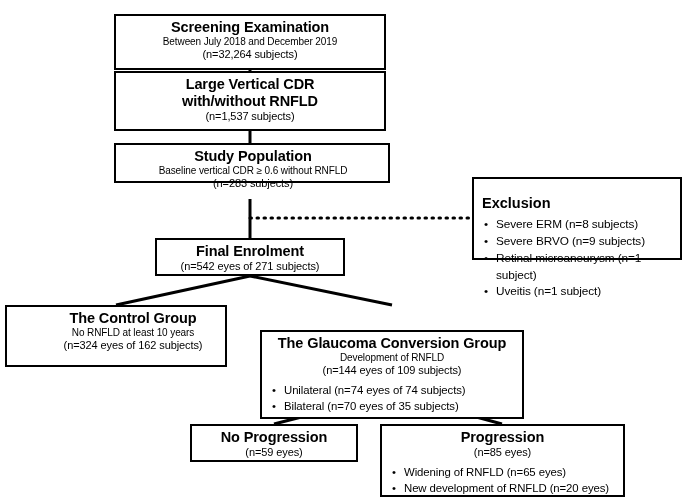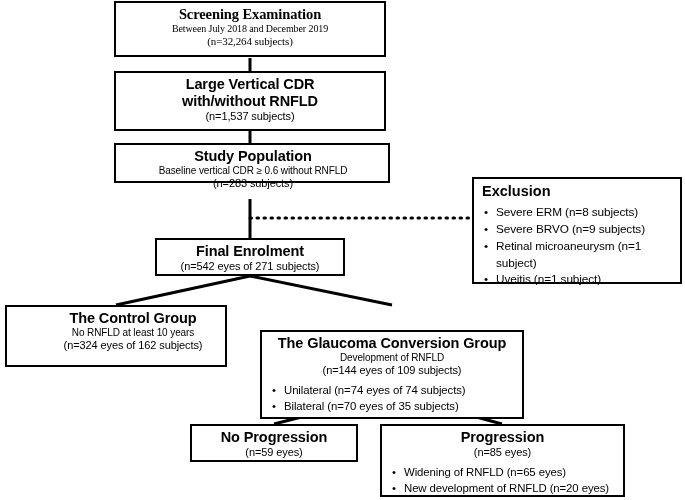--- a/index.html
+++ b/index.html
@@ -60,24 +60,24 @@
   .excl-title{
     font-weight:bold;
     font-size:14.5px;
     text-align:left;
     line-height:1.2;
     margin-bottom:1px;
   }
   .excl ul.bullets li{font-size:11.8px;line-height:1.42;}
 
   
-  #box-screening{left:114px;top:1px;width:272px;height:56px;font-family:Liberation Serif, serif;}
+  #box-screening{left:114px;top:14px;width:272px;height:56px;}
   #box-cdr{left:114px;top:71px;width:272px;height:60px;}
   #box-study{left:114px;top:143px;width:276px;height:40px;padding-left:8px;}
-  #box-exclusion{left:472px;top:177px;width:210px;height:107px;padding:4px 8px;}
+  #box-exclusion{left:472px;top:177px;width:210px;height:83px;padding:16px 8px;}
   #box-enrolment{left:155px;top:238px;width:190px;height:38px;}
   #box-control{left:5px;top:305px;width:222px;height:62px;padding-left:40px;}
   #box-glaucoma{left:260px;top:305px;width:264px;height:89px;padding:3px 8px;margin-top:25px;}
   #box-noprog{left:190px;top:424px;width:168px;height:38px;}
   #box-prog{left:380px;top:424px;width:245px;height:73px;padding:3px 8px;}
 </style>
 </head>
 <body>
 
 <div id="flow">

